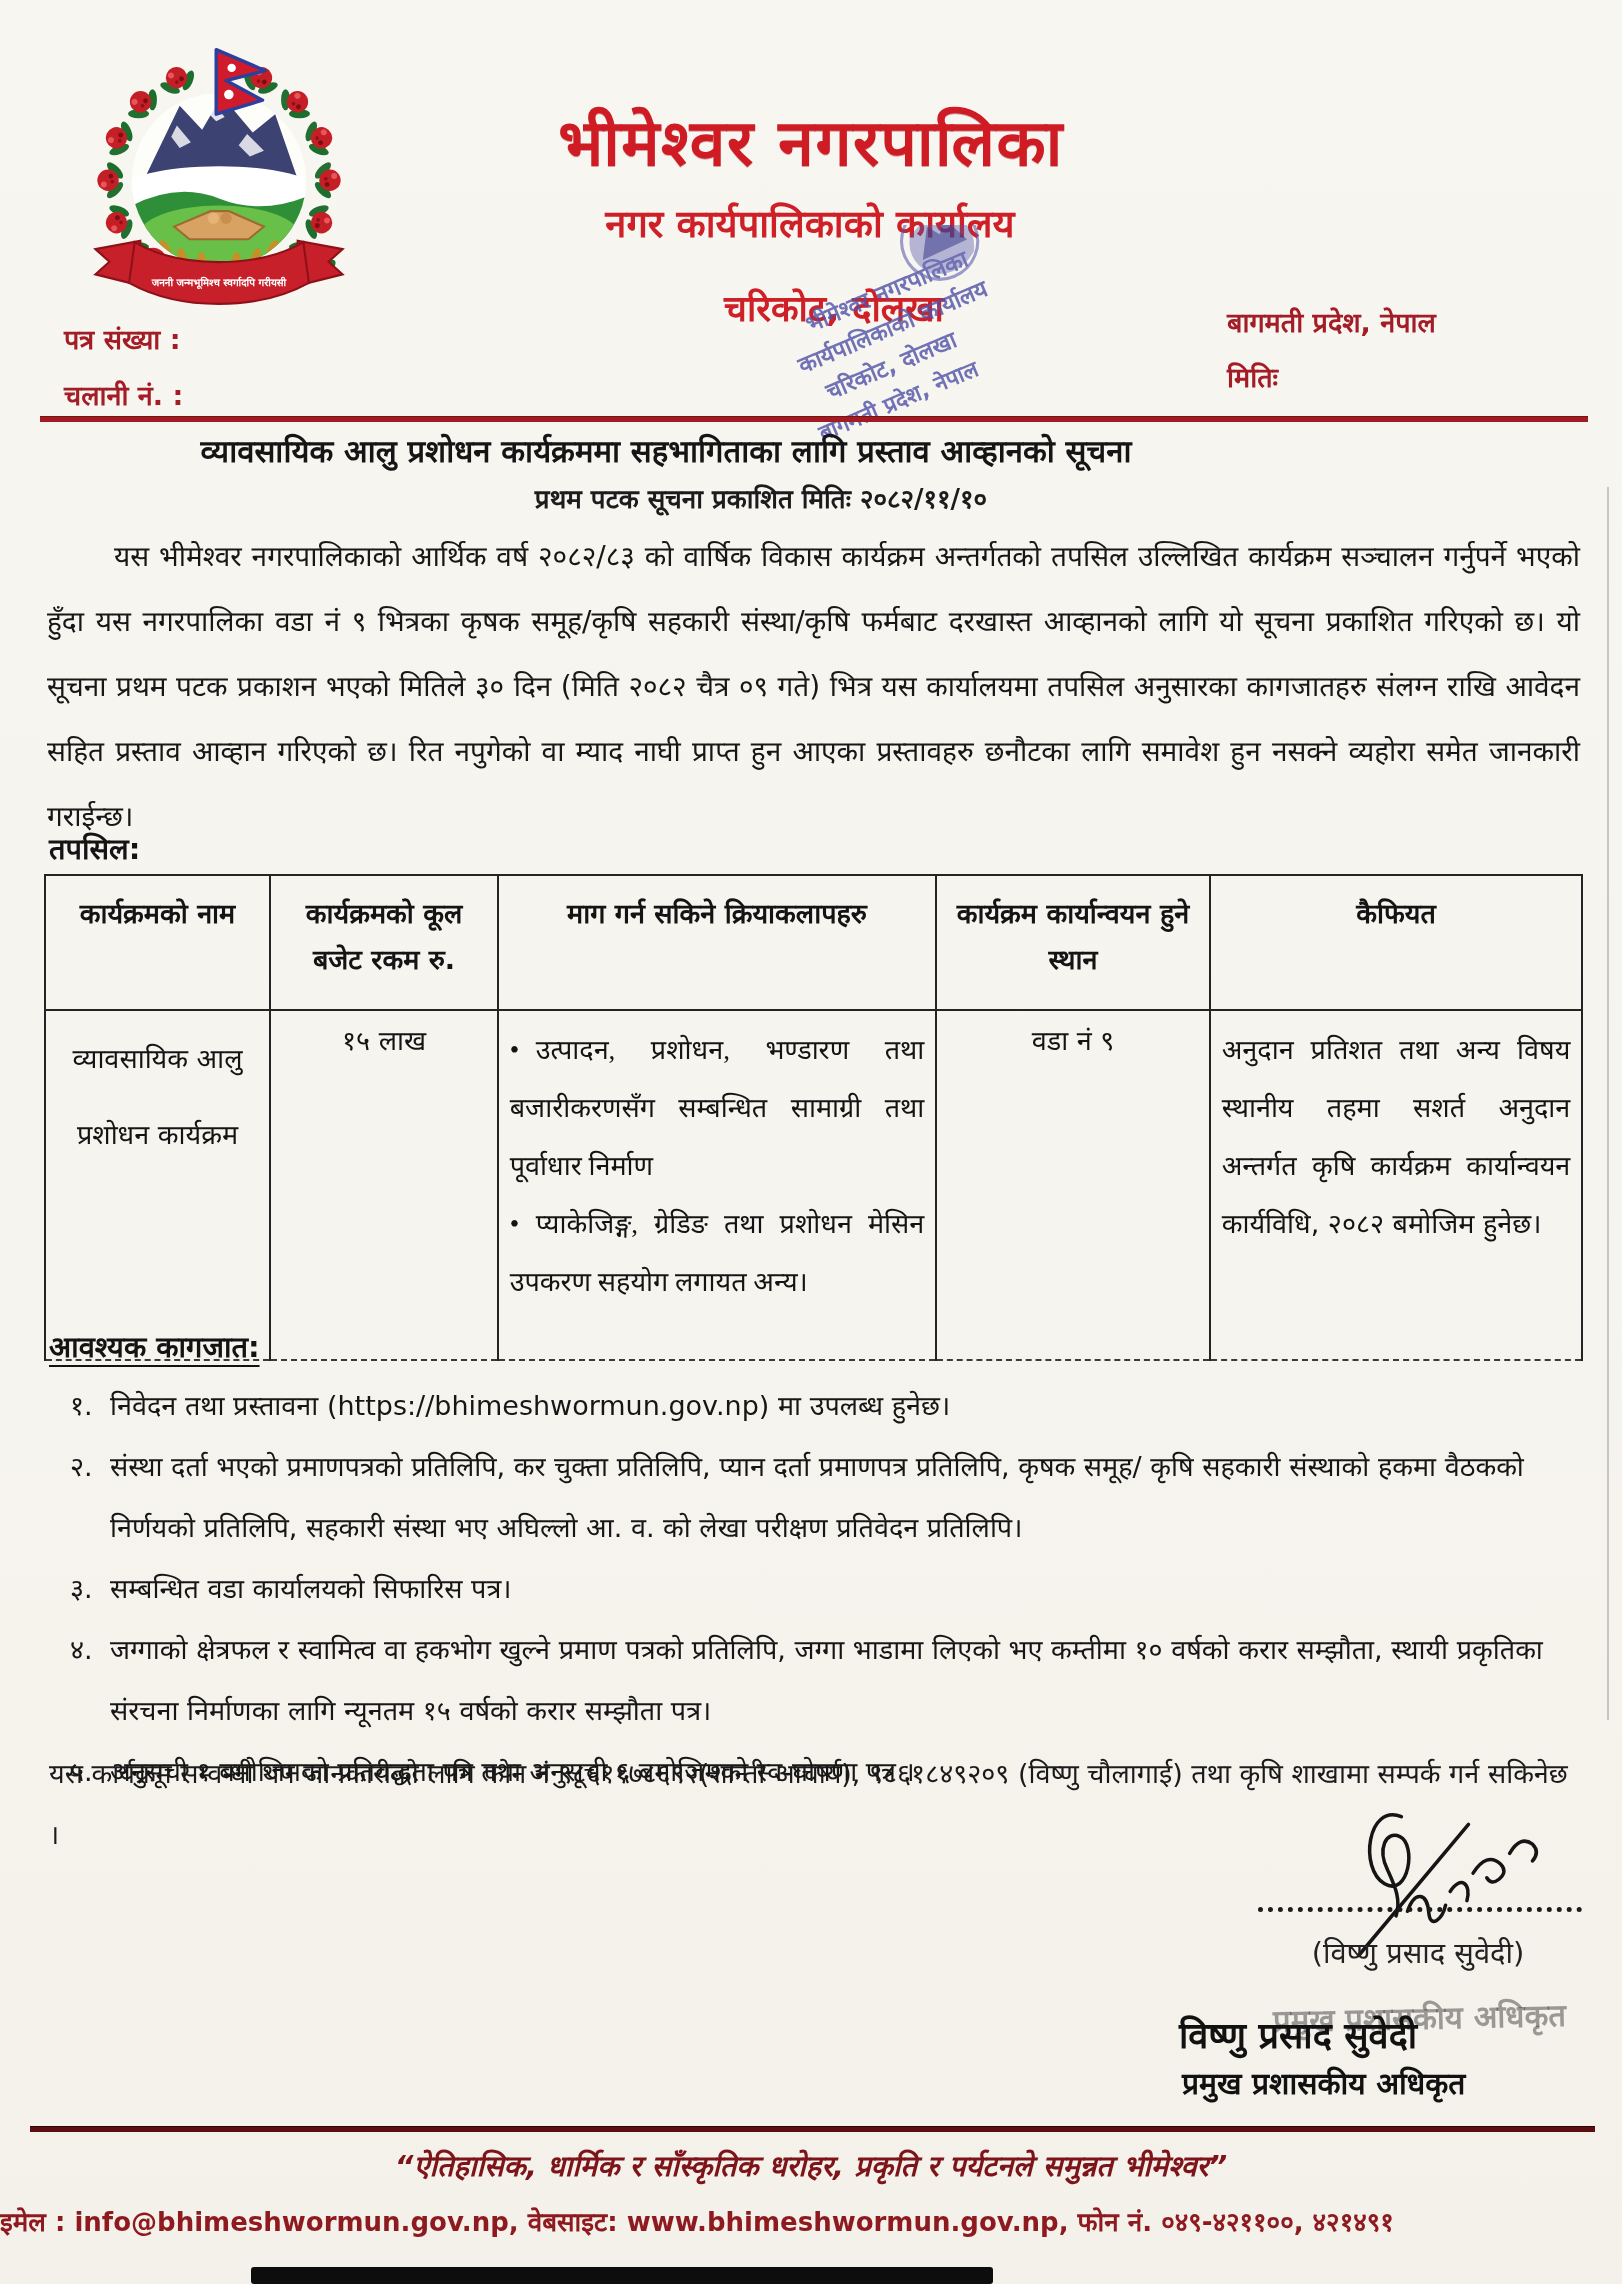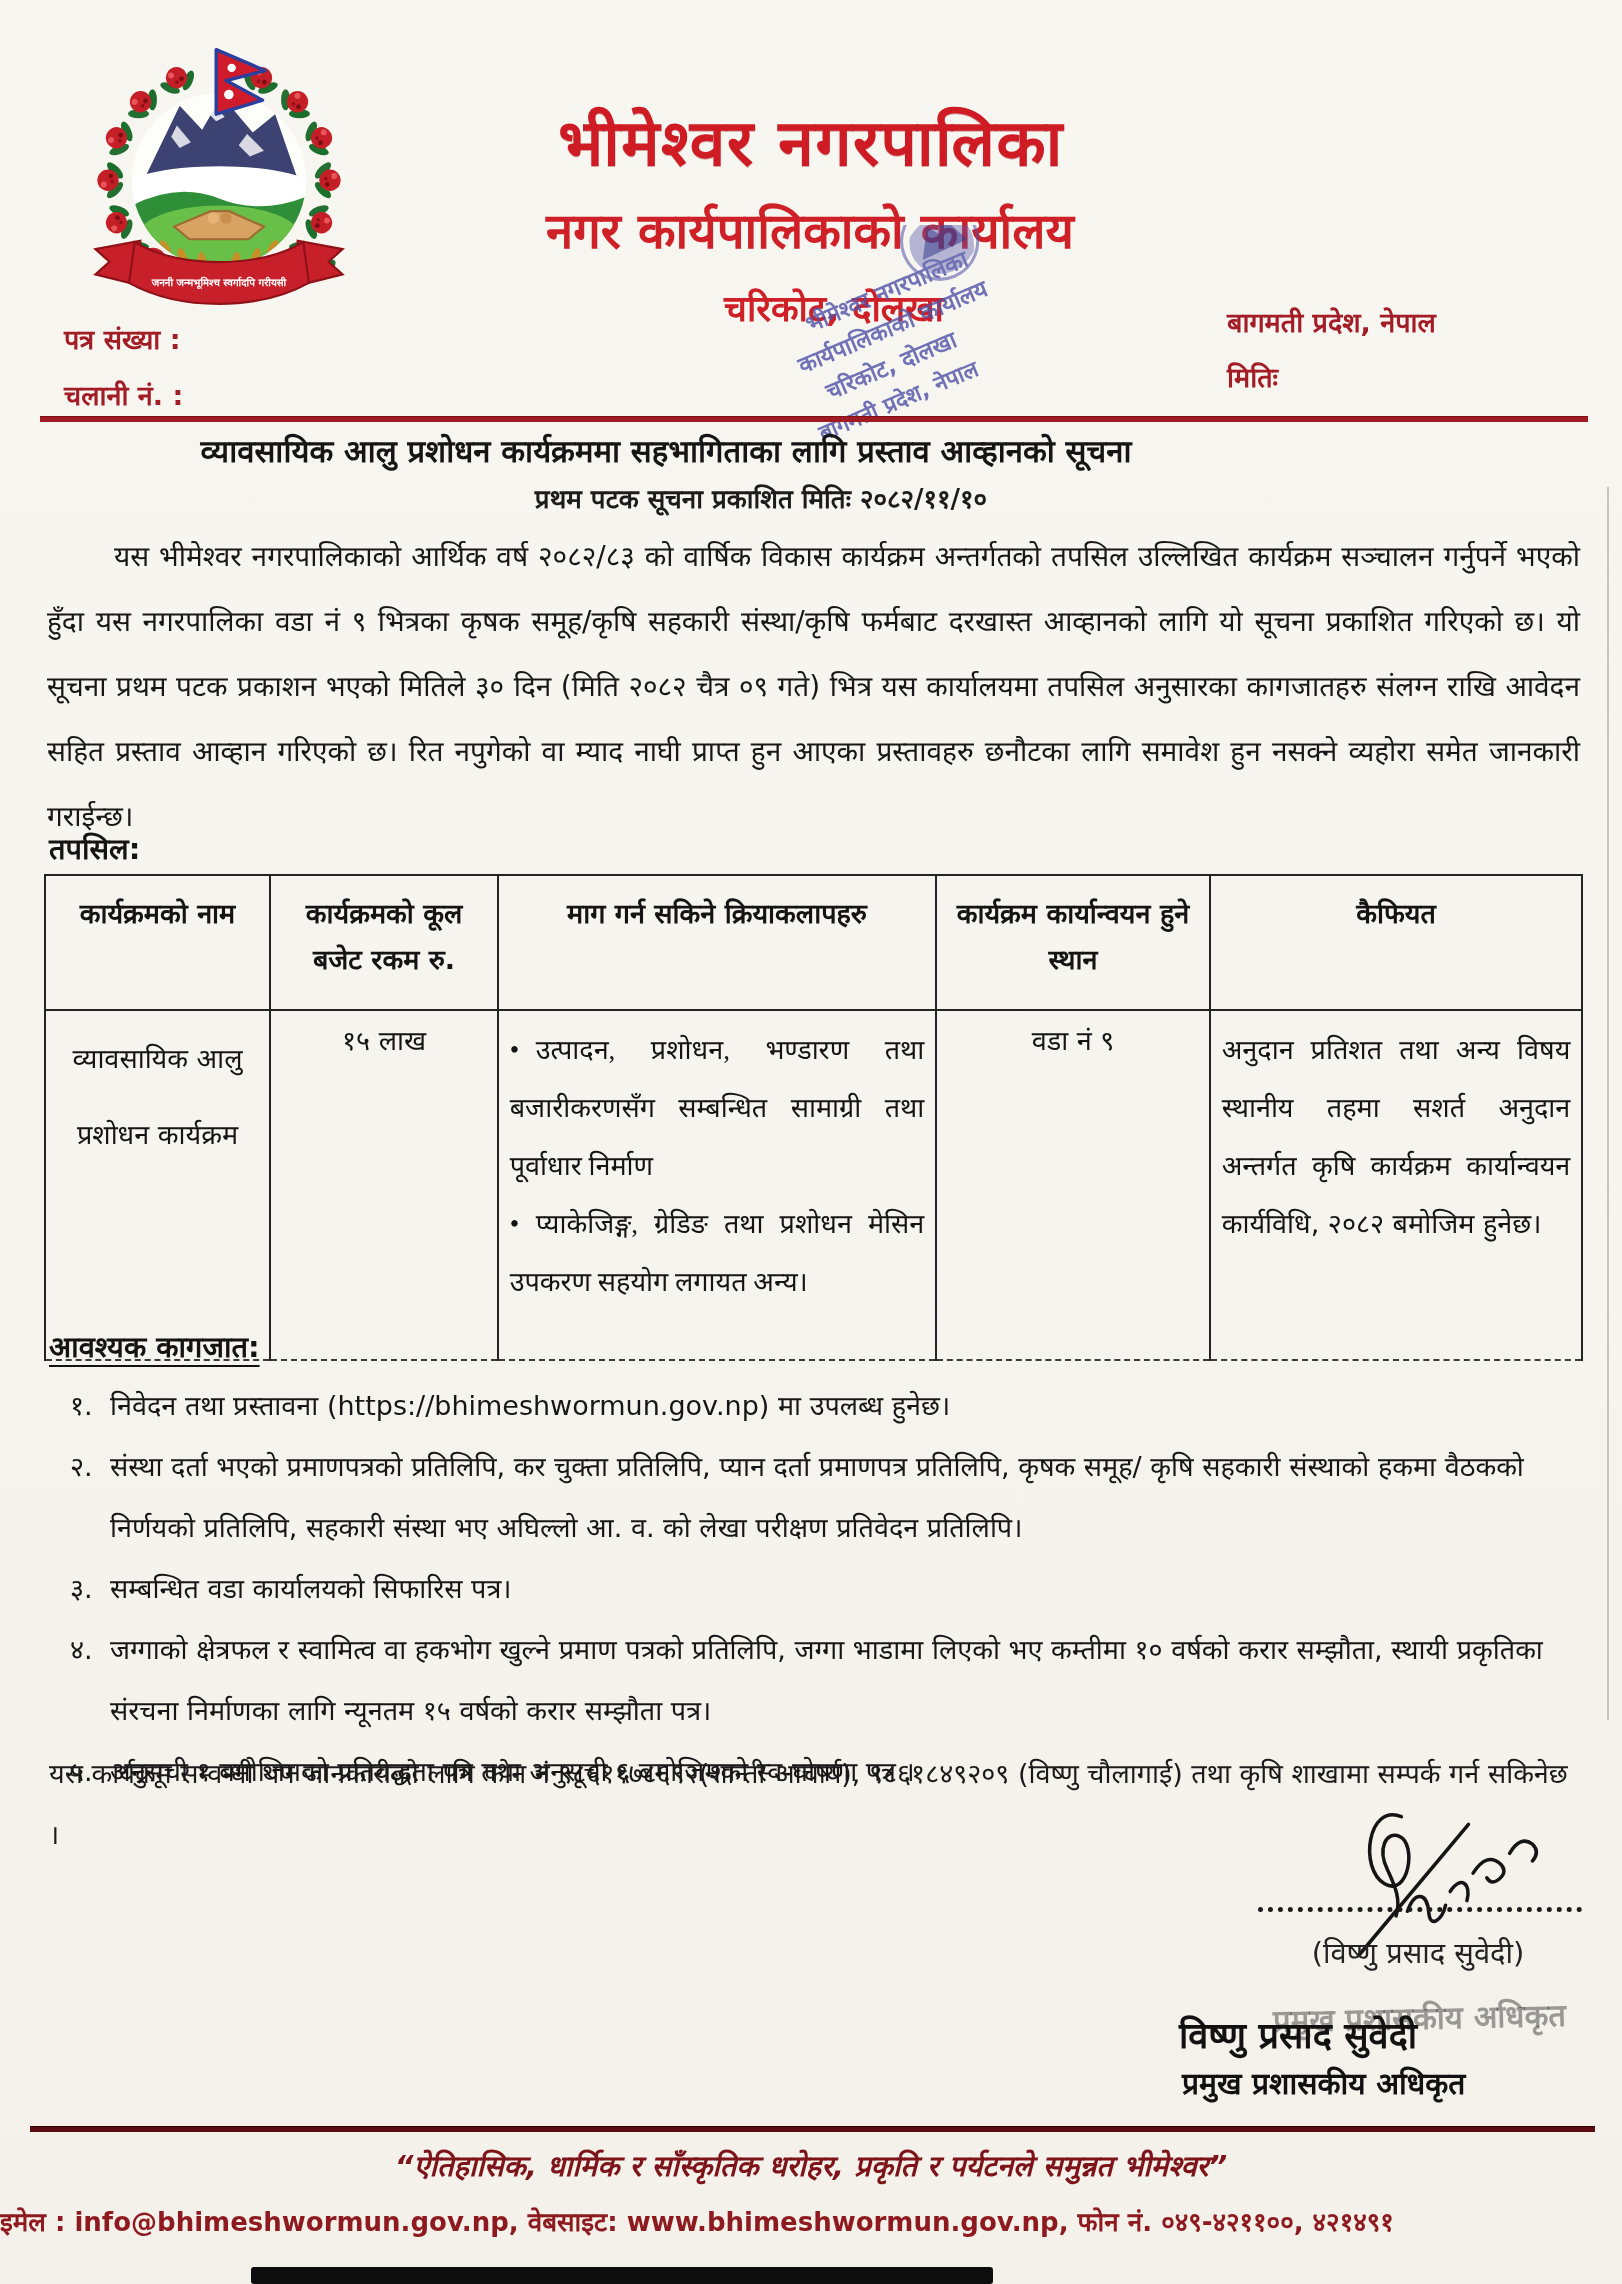--- a/index.html
+++ b/index.html
@@ -16,21 +16,21 @@
   }
   .abs{position:absolute;}
   
   .muni-title{
     left:0;top:97px;width:1622px;text-align:center;
     font-size:64px;font-weight:bold;color:#cf1b24;letter-spacing:1.5px;
     text-shadow:0 0.8px 0 rgba(140,10,15,.35);
   }
   .office-title{
     left:0;top:196px;width:1620px;text-align:center;
-    font-size:49px;font-weight:bold;color:#cf2028;
+    font-size:38px;font-weight:bold;color:#cf2028;
   }
   .location-line{
     left:0;top:283px;width:1622px;text-align:center;padding-left:23px;
     font-size:36px;font-weight:bold;color:#cf2028;
   }
   .hdr-left{left:64px;font-size:27px;font-weight:bold;color:#a31d27;}
   .hdr-right{left:1227px;font-size:27px;font-weight:bold;color:#a31d27;}
   .red-rule{left:40px;top:416px;width:1548px;height:4.6px;background:#a11b22;border-top:1.5px solid #7c1016;}
   
   .stamp{left:712px;top:225px;width:396px;height:251px;pointer-events:none;}

